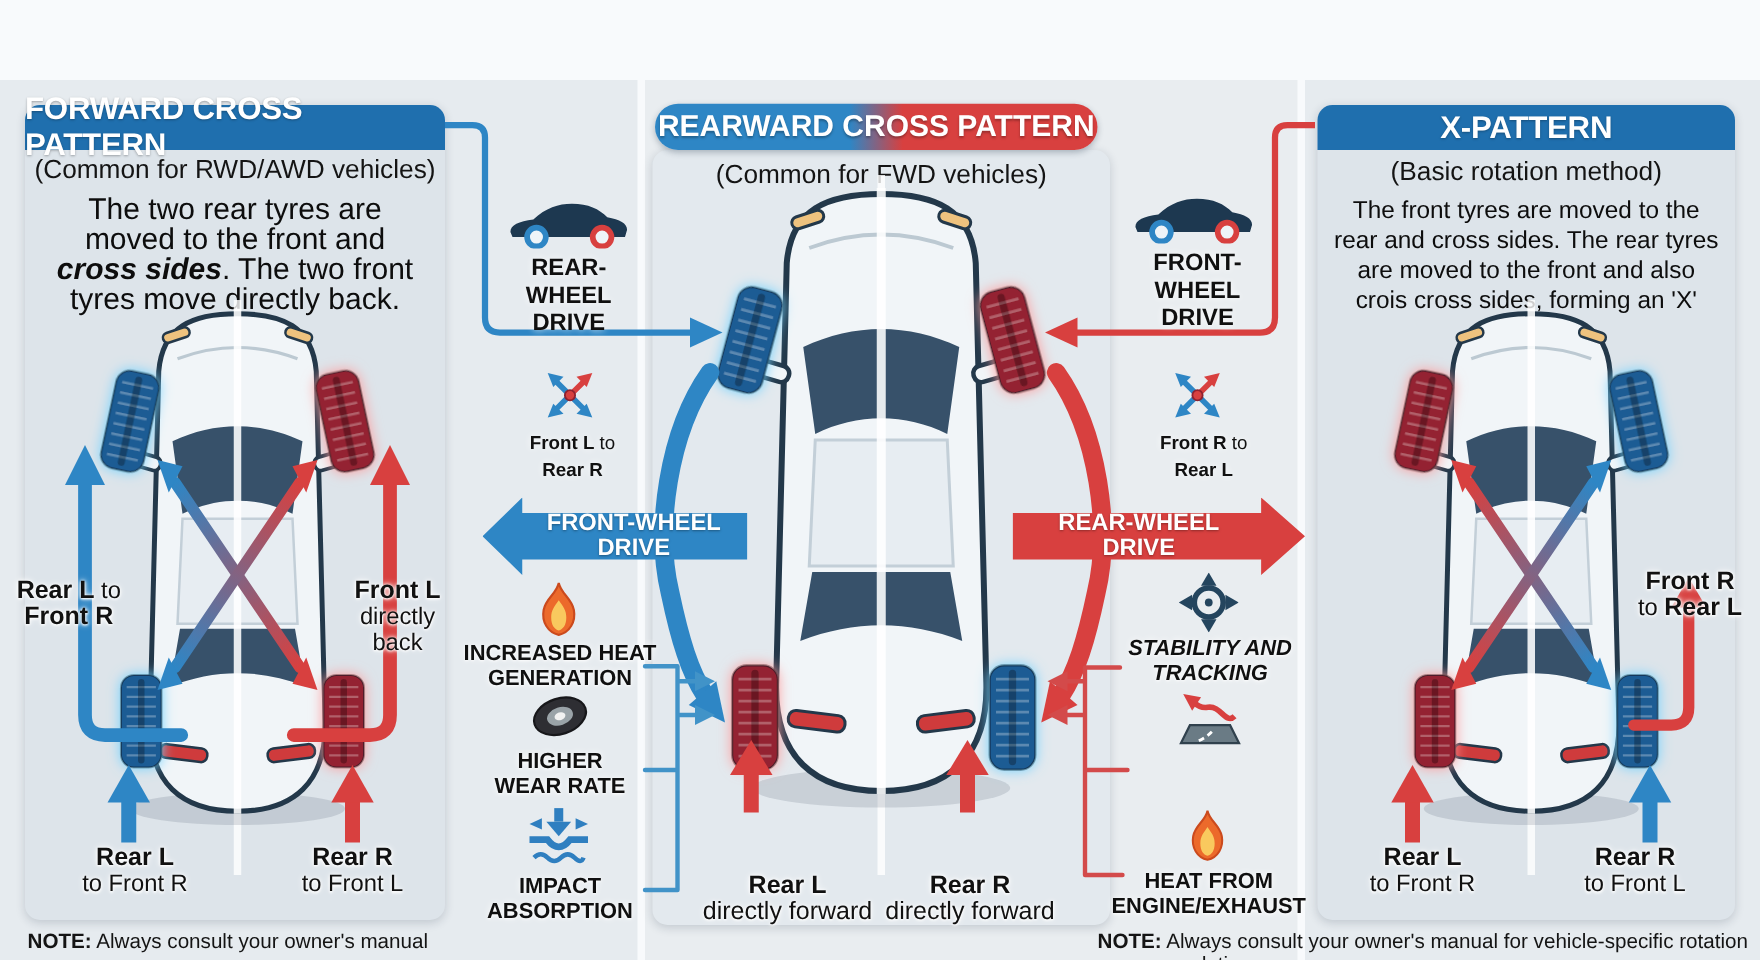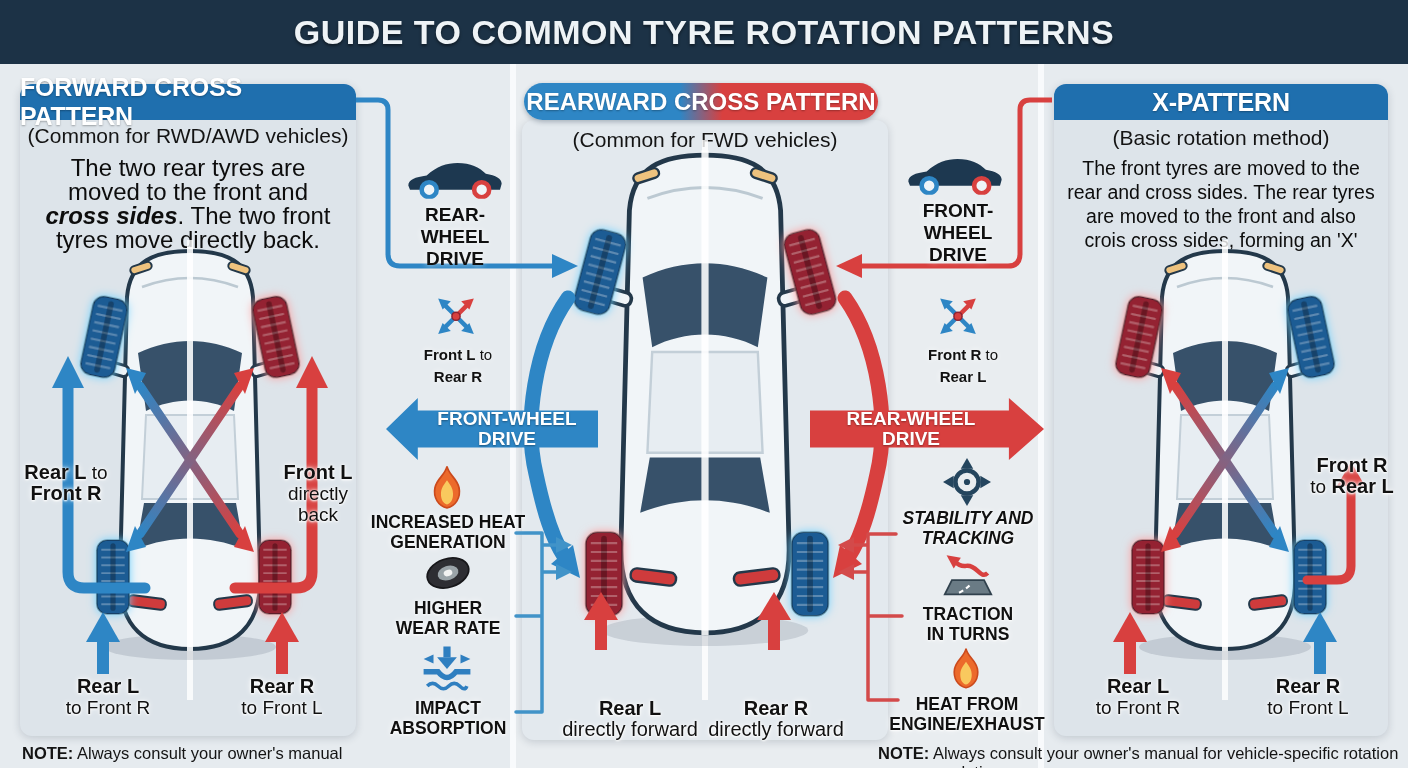--- a/index.html
+++ b/index.html
@@ -127,23 +127,20 @@
         <path d="M54,28 C46,36 42,18 30,20 C24,21 20,18 17,15" stroke="#d8403f" stroke-width="5" fill="none"></path>
         <polygon points="8,8 24,11 16,23" fill="#d8403f"></polygon>
       </symbol>
     </defs>
   </svg>
 
   <div class="col col-left"></div>
   <div class="col col-mid"></div>
   <div class="col col-right"></div>
 
-  <div class="titlebar">
-    <div class="title">GUIDE TO COMMON TYRE ROTATION PATTERNS</div>
-  </div>
 
   <div class="card card-forward">
     <div class="hdr">FORWARD CROSS PATTERN</div>
   </div>
   <div class="card card-mid"></div>
   <div class="pill">REARWARD CROSS PATTERN</div>
   <div class="card card-x">
     <div class="hdr">X-PATTERN</div>
   </div>
 
@@ -194,21 +191,21 @@
     <g>
       <rect x="57" y="398" width="12" height="36" fill="#2e86c5"></rect>
       <polygon points="63,372 46,402 80,402" fill="#2e86c5"></polygon>
     </g>
     <g>
       <rect x="236" y="398" width="12" height="36" fill="#d8403f"></rect>
       <polygon points="242,372 225,402 259,402" fill="#d8403f"></polygon>
     </g>
   </svg>
 
-  <div class="clabel" style="left:16px;top:462px;width:100px;"><b>Rear L</b><span> to</span><br><b>Front R</b></div>
+  <div class="clabel" style="left:5px;top:462px;width:100px;"><b>Rear L</b><span> to</span><br><b>Front R</b></div>
   <div class="clabel" style="left:268px;top:462px;width:100px;"><b>Front L</b><br><span>directly</span><br><span>back</span></div>
   <div class="clabel" style="left:48px;top:676px;width:120px;"><b>Rear L</b><br><span>to Front R</span></div>
   <div class="clabel" style="left:222px;top:676px;width:120px;"><b>Rear R</b><br><span>to Front L</span></div>
   <div class="note" style="left:22px;top:744px;"><b>NOTE:</b><span> Always consult your owner's manual</span></div>
 
   <svg class="icon" style="left:405px;top:156px;" width="100" height="44" viewBox="0 0 120 50">
       <use href="#icoCar"></use>
     </svg>
   <div class="dlabel" style="left:393px;top:204px;width:124px;"><span>REAR-WHEEL</span><br><span>DRIVE</span></div>
   <svg class="icon" style="left:430px;top:288px;" width="52" height="52" viewBox="0 0 70 70">
@@ -256,21 +253,20 @@
       <use href="#icoCross"></use>
     </svg>
   <div class="swap" style="left:898px;top:344px;width:130px;"><b>Front R</b><span> to</span><br><b>Rear L</b></div>
   <svg class="icon" style="left:943px;top:458px;" width="48" height="48" viewBox="0 0 54 54">
       <use href="#icoCompass"></use>
     </svg>
   <div class="glabel" style="left:888px;top:508px;width:160px;font-style:italic;"><span>STABILITY AND</span><br><span>TRACKING</span></div>
   <svg class="icon" style="left:938px;top:548px;" width="60" height="50" viewBox="0 0 64 56">
       <use href="#icoTraction"></use>
     </svg>
-  <div class="glabel" style="left:900px;top:604px;width:136px;"><span>TRACTION</span><br><span>IN TURNS</span></div>
   <svg class="icon" style="left:948px;top:646px;" width="36" height="46" viewBox="0 0 44 54">
       <use href="#icoFlame"></use>
     </svg>
   <div class="glabel" style="left:878px;top:694px;width:178px;"><span>HEAT FROM</span><br><span>ENGINE/EXHAUST</span></div>
 
   <div class="sub" style="left:1054px;top:126px;width:334px;">(Basic rotation method)</div>
   <div class="desc" style="left:1064px;top:156px;width:314px;font-size:19.5px;">The front tyres are moved to the rear and cross sides. The rear tyres are moved to the front and also crois cross sides, forming an 'X' shape.</div>
 
   <svg class="carsvg" style="left:1075px;top:240px;" width="300" height="460" viewBox="0 0 300 460">
     <defs>

